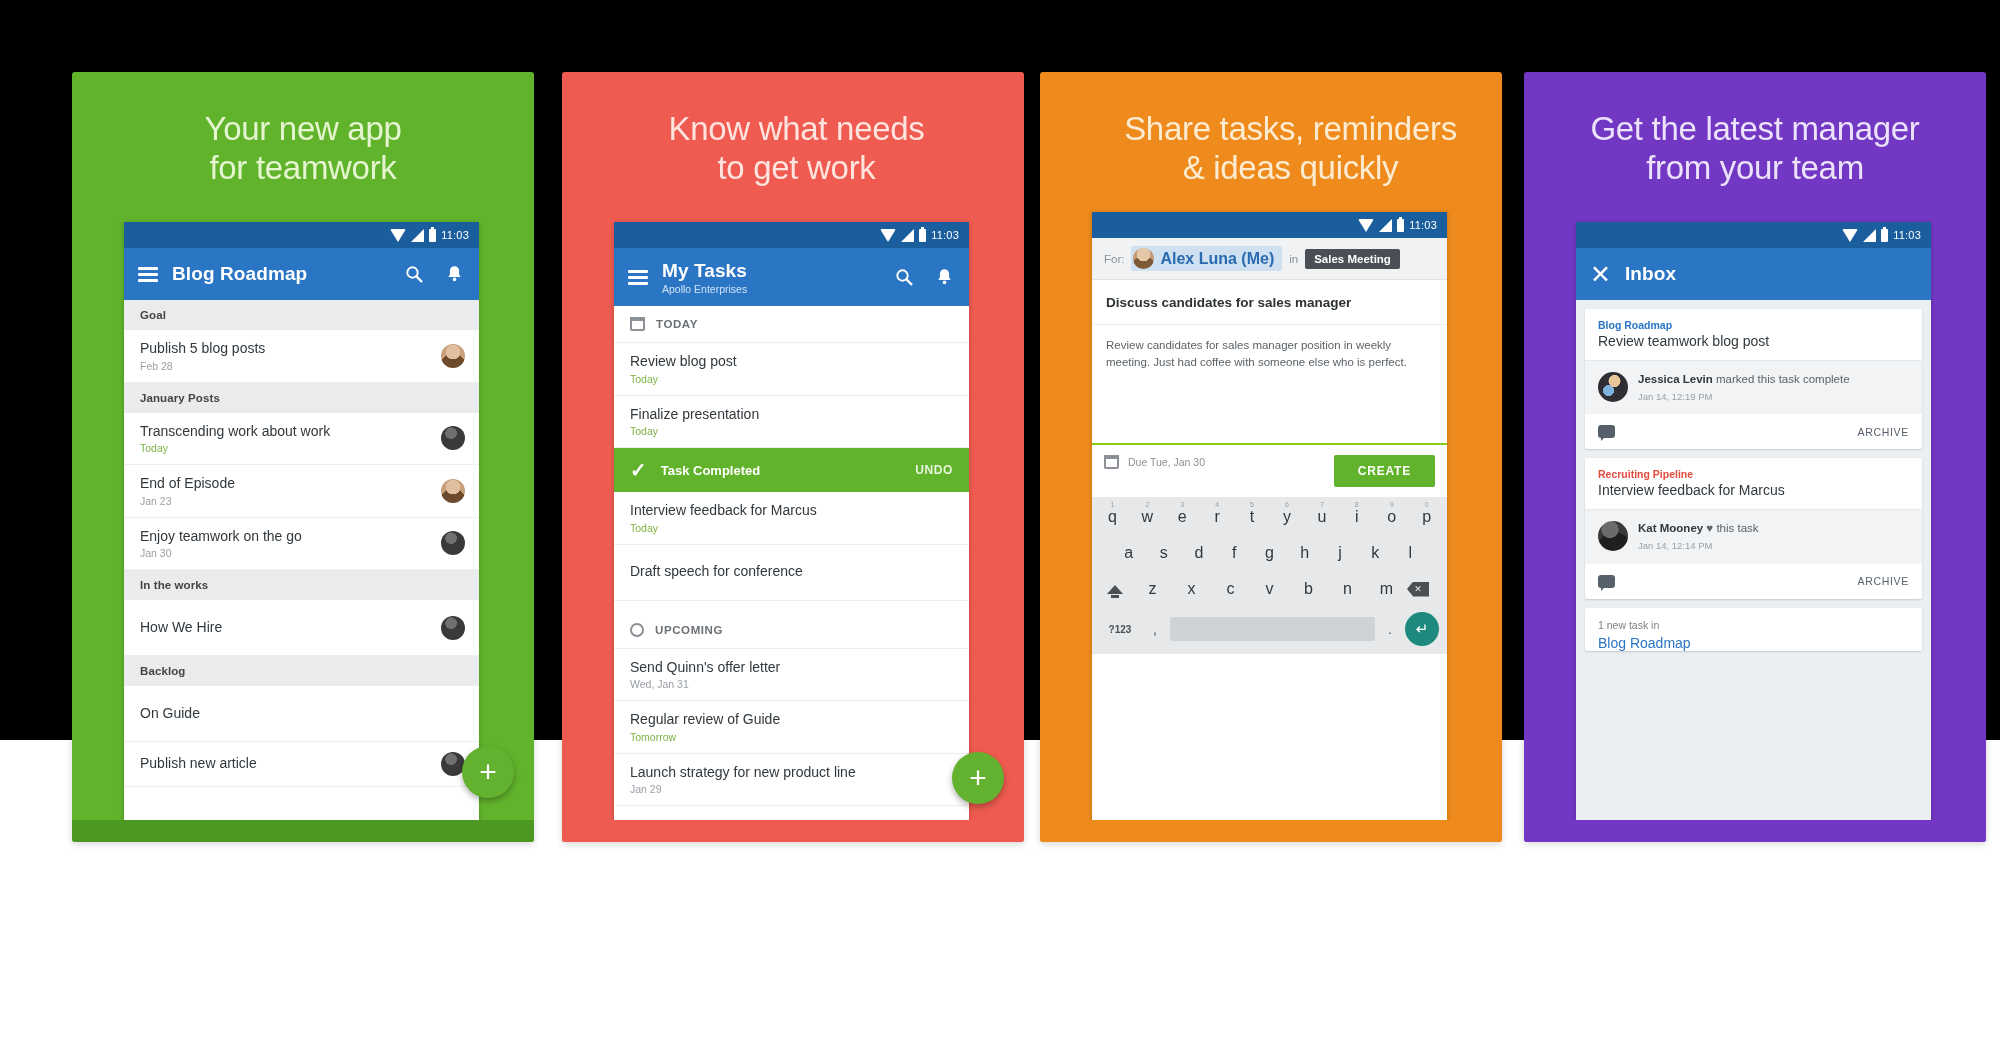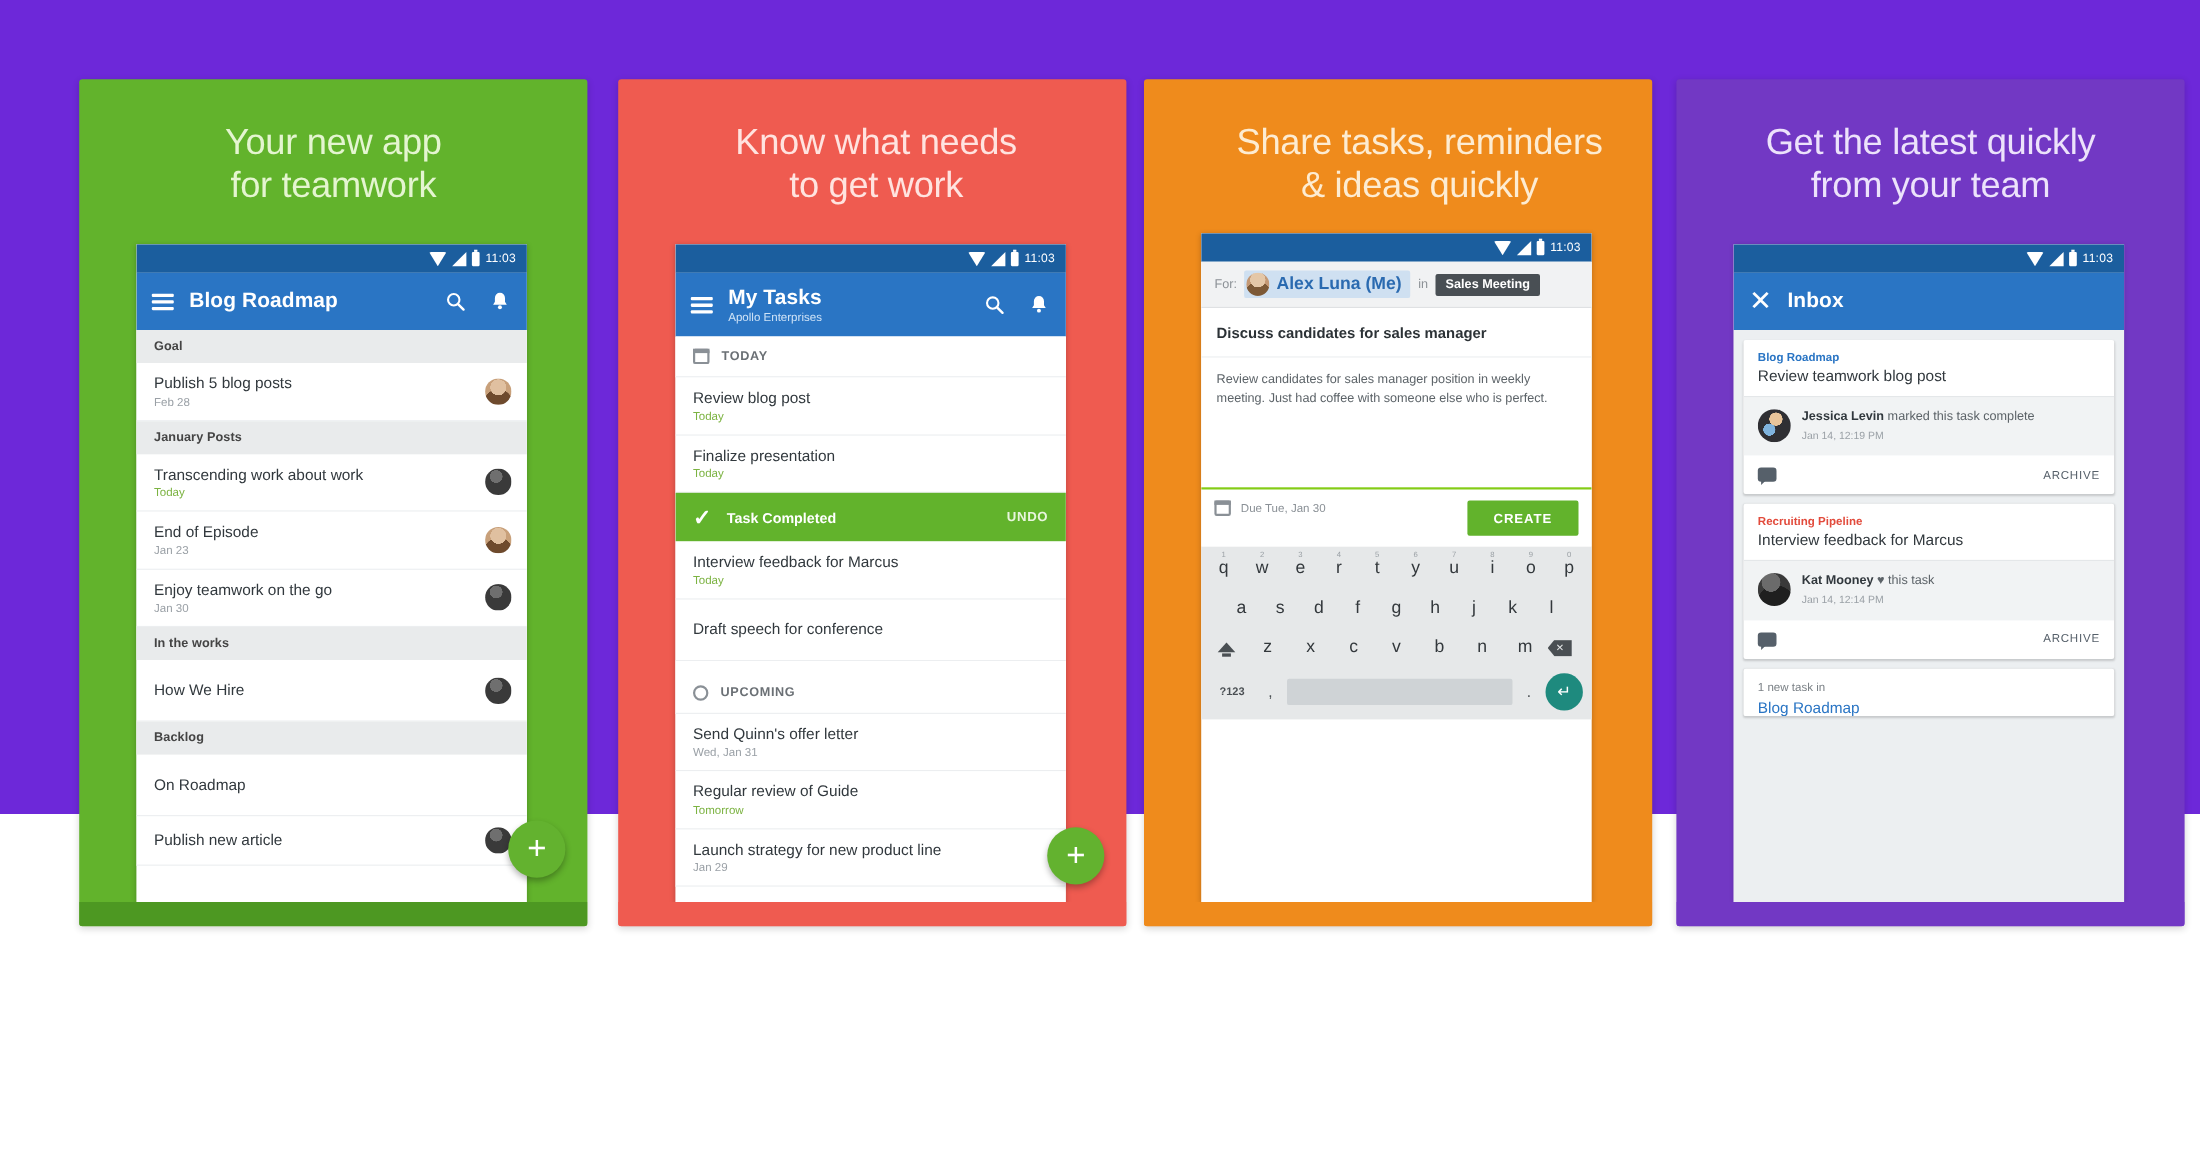--- a/index.html
+++ b/index.html
@@ -2,21 +2,21 @@
 <html><head>
 <meta charset="utf-8">
 <style>
   * { box-sizing: border-box; margin: 0; padding: 0; }
   html, body {
     width: 2000px; height: 1050px;
     background: #ffffff;
     font-family: "Liberation Sans", sans-serif;
     overflow: hidden;
   }
-  #stage { position: relative; width: 2000px; height: 740px; background: #6d28d9; }
+  #stage { position: relative; width: 2000px; height: 740px; background: #000000; }
 
   .panels { position: absolute; left: 0; top: 0; width: 2000px; height: 1050px; display: flex; }
 
   .panel {
     position: absolute;
     top: 72px;
     width: 462px;
     height: 770px;
     border-radius: 3px;
     box-shadow: 0 2px 7px rgba(0,0,0,0.16);
@@ -295,21 +295,21 @@
           <div class="row" style="min-height:56px">
             <div class="row-main">
               <div class="row-title">How We Hire</div>
             </div>
             <span class="avatar dark"></span>
           </div>
 
           <div class="sec-header">Backlog</div>
           <div class="row" style="min-height:56px">
             <div class="row-main">
-              <div class="row-title">On Roadmap</div>
+              <div class="row-title">On Guide</div>
             </div>
           </div>
           <div class="row" style="min-height:40px">
             <div class="row-main">
               <div class="row-title">Publish new article</div>
             </div>
             <span class="avatar dark"></span>
           </div>
         </div>
       </div>
@@ -497,21 +497,21 @@
             <span class="key-period">.</span>
             <span class="enter-key">↵</span>
           </div>
         </div>
       </div>
       <div class="panel-footer"></div>
     </div>
 
     <div class="panel p4">
       <div class="headline">
-        <div>Get the latest quickly</div>
+        <div>Get the latest manager</div>
         <div>from your team</div>
       </div>
       <div class="phone">
         <div class="statusbar">
           <div class="sb-icons">
             <span class="ic-wifi"></span>
             <span class="ic-signal"></span>
             <span class="ic-batt"></span>
           </div>
           <span class="sb-time">11:03</span>

